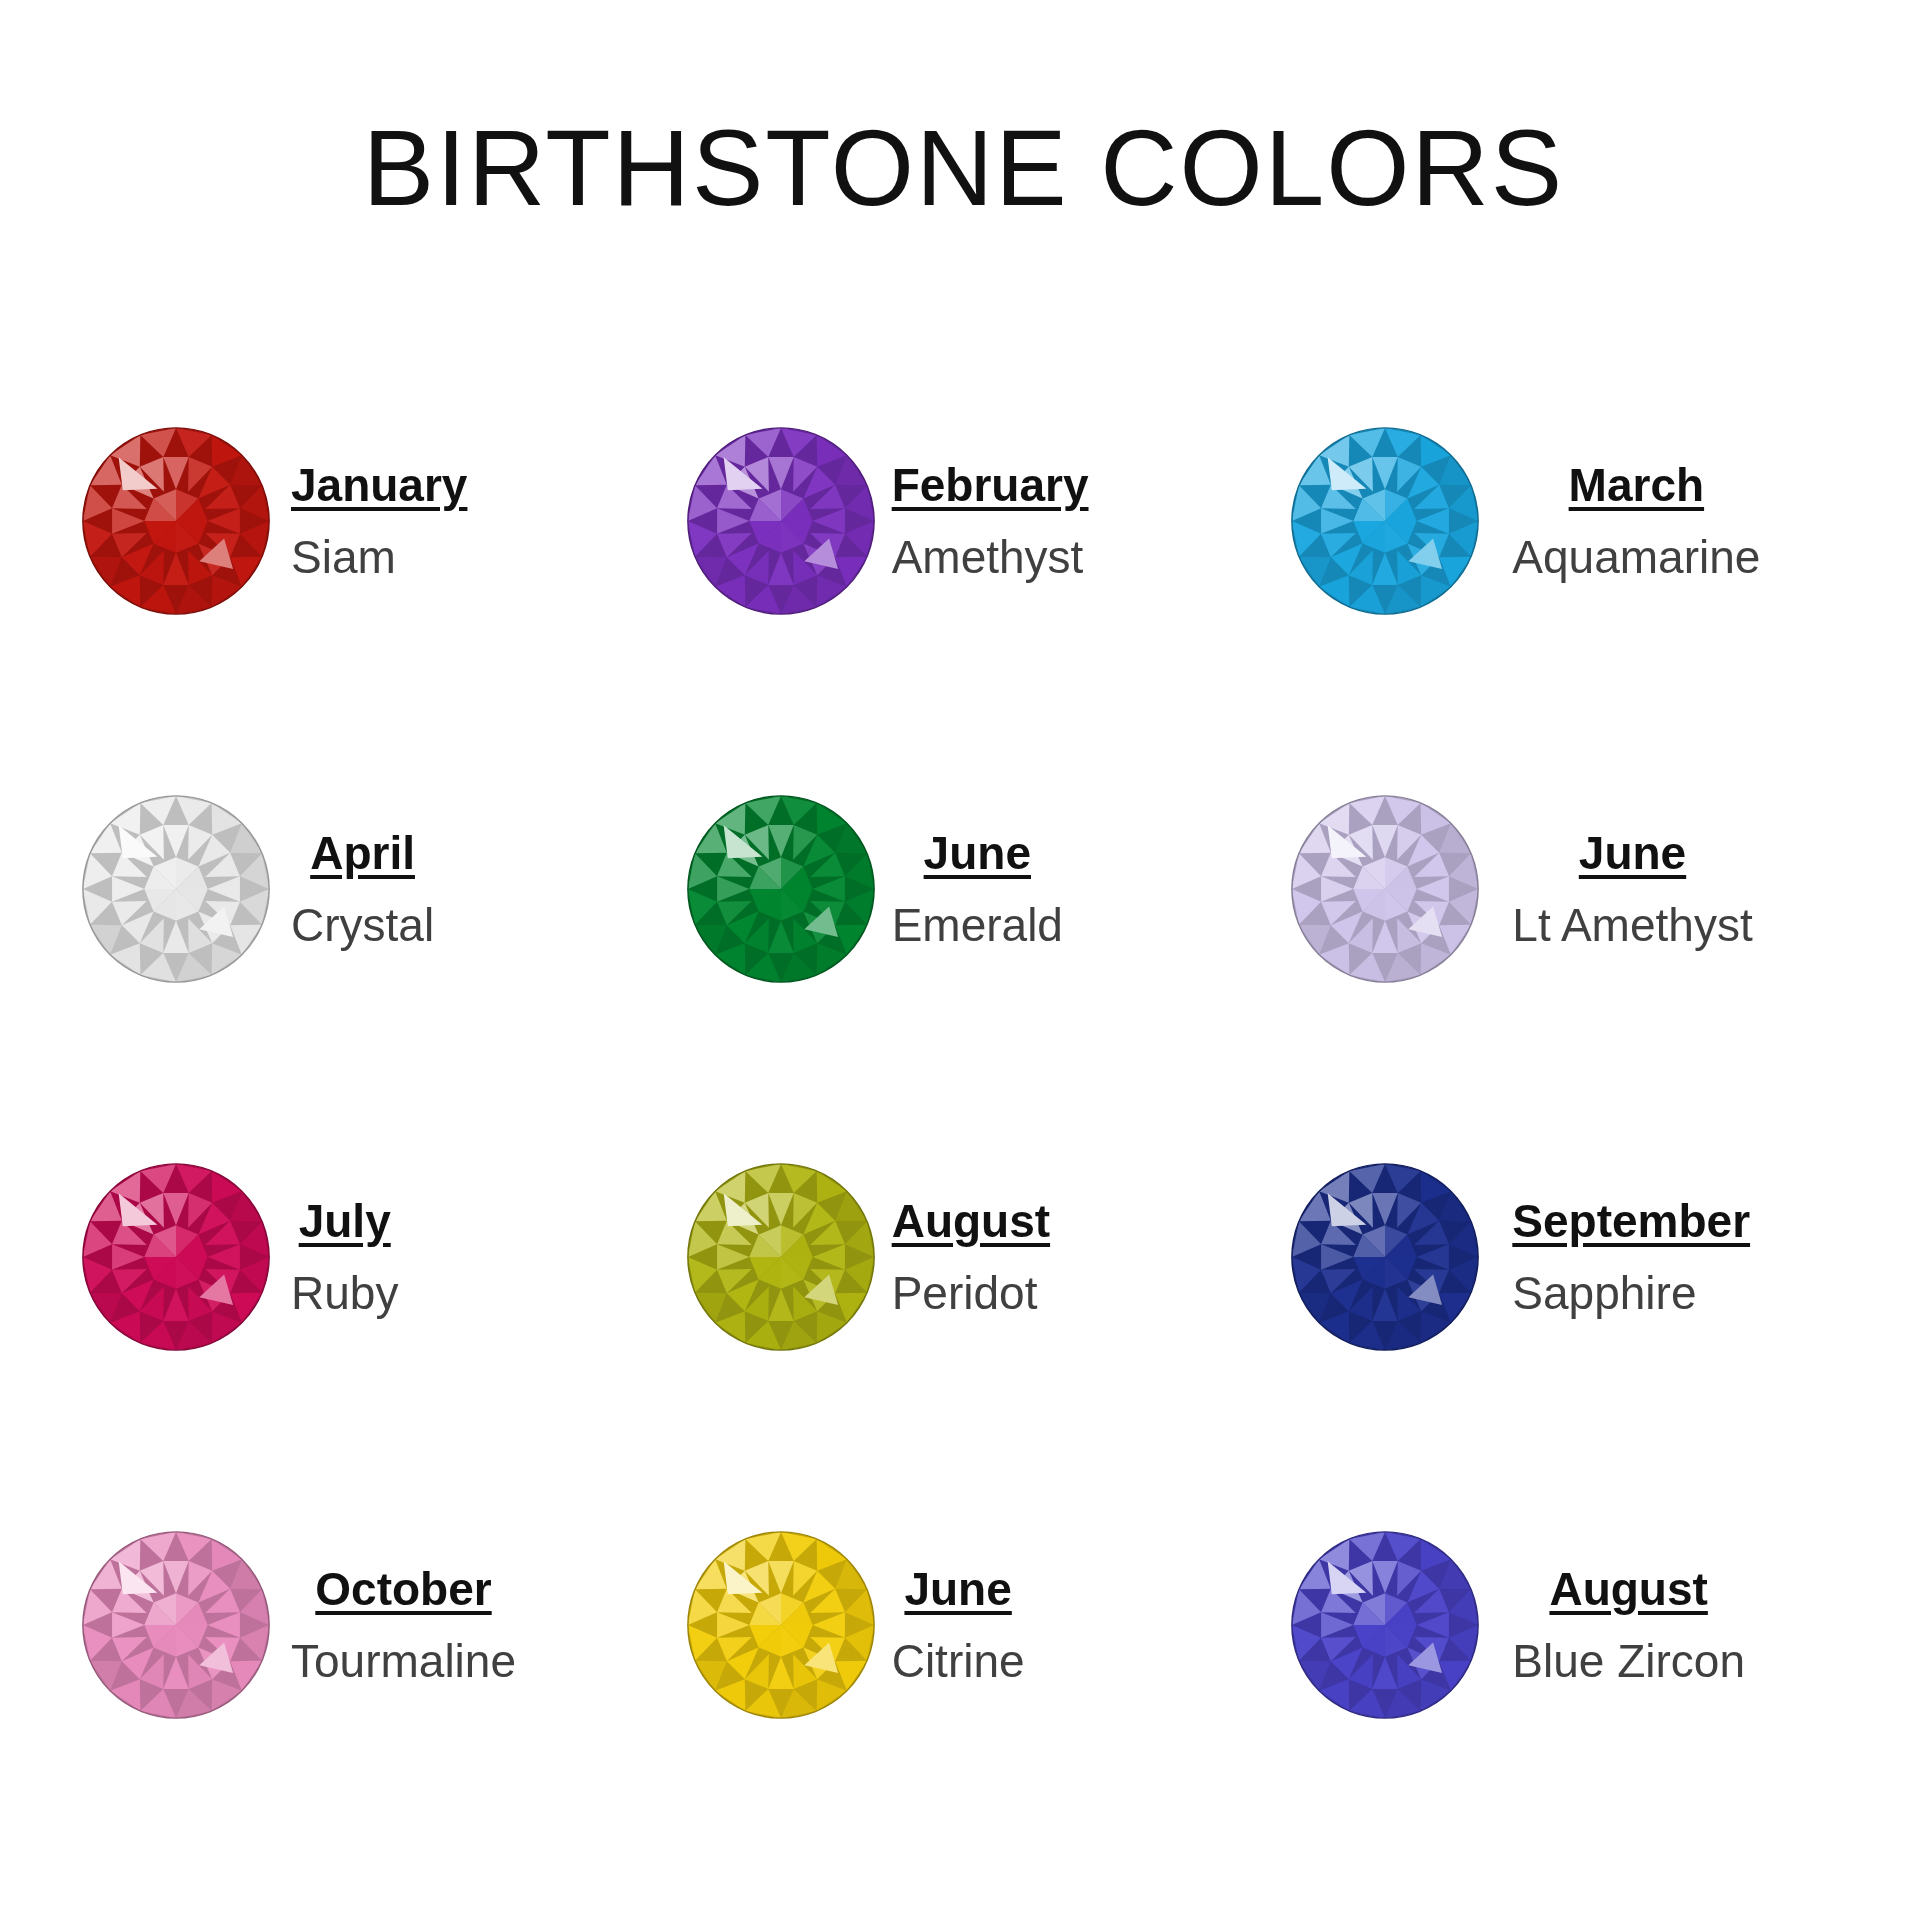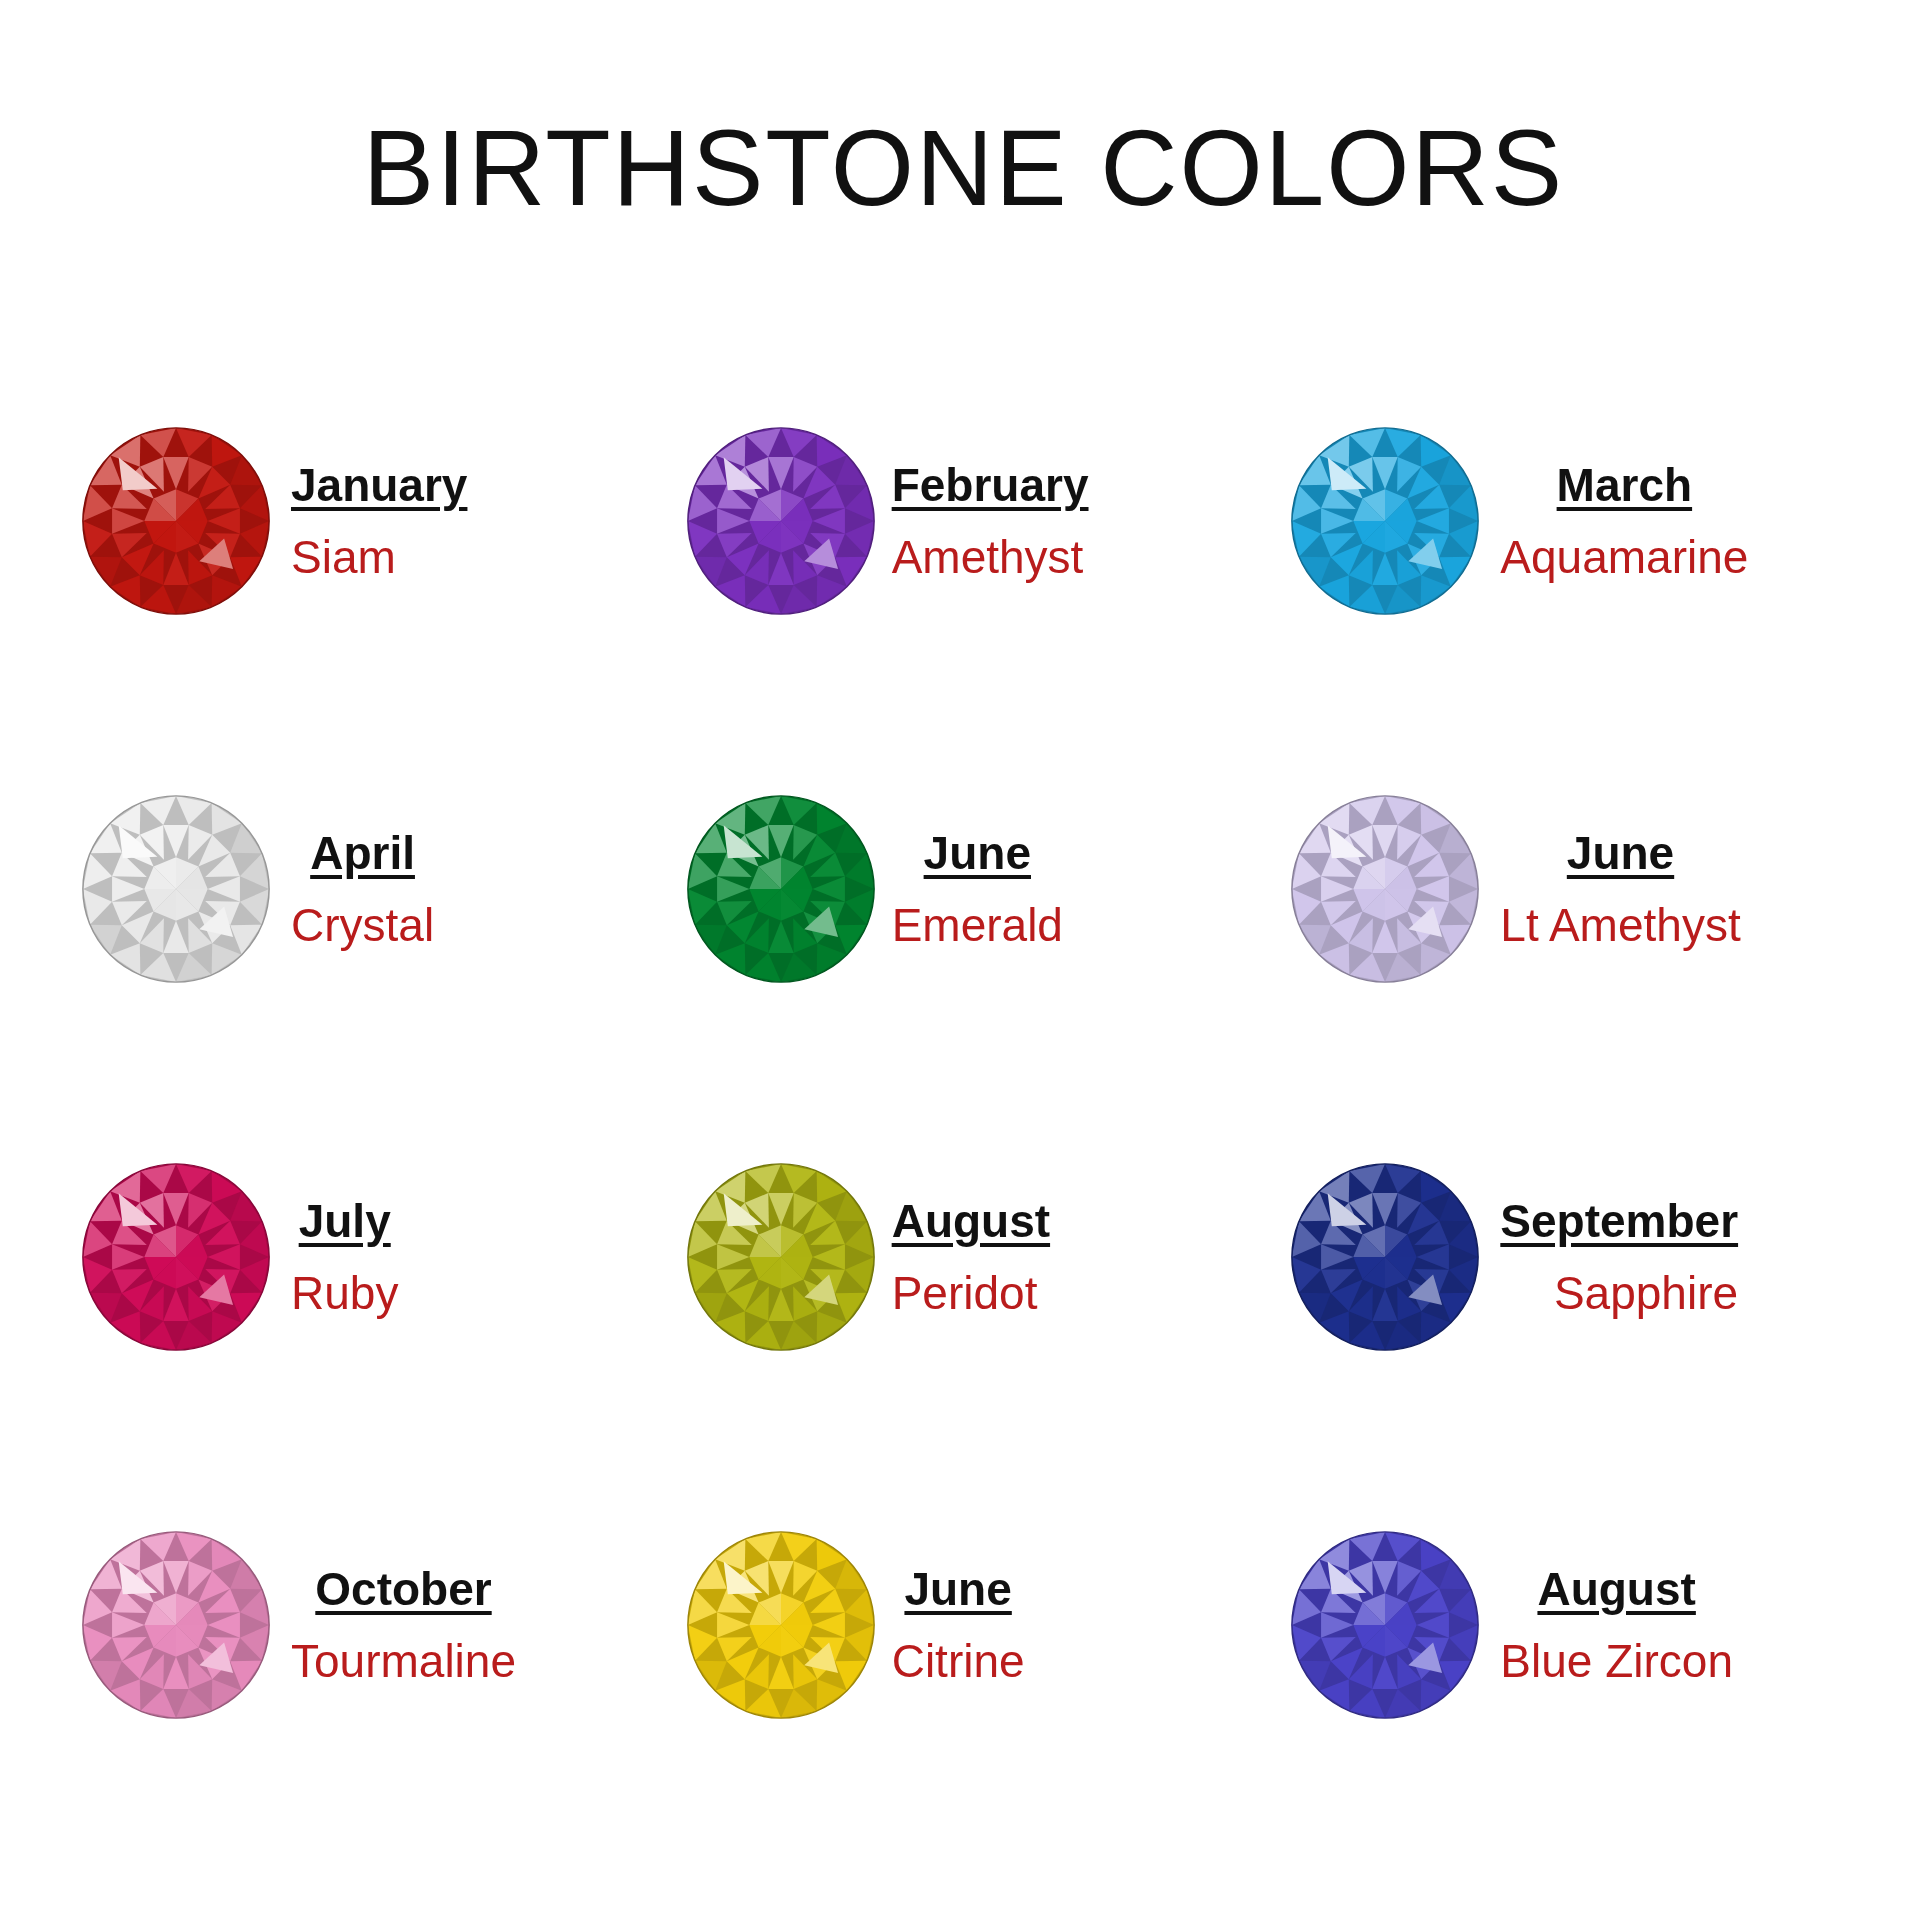--- a/index.html
+++ b/index.html
@@ -81,26 +81,26 @@
     text-decoration: underline;
     text-underline-offset: 6px;
     color: #111111;
     white-space: nowrap;
     margin-bottom: 18px;
     align-self: center;
   }
   .stone {
     font-size: 46px;
     font-weight: 400;
-    color: #b91c1c;
+    color: #404040;
     white-space: nowrap;
   }
   
   .cell.c0 .text-block { margin-left: 18px; }
-  .cell.c2 .text-block { margin-left: 18px; align-items: flex-end; }
+  .cell.c2 .text-block { margin-left: 30px; }
 </style>
 </head>
 <body>
 
 <div class="page">
 
   <h1 class="title">BIRTHSTONE COLORS</h1>
 
   <div class="grid">
 

